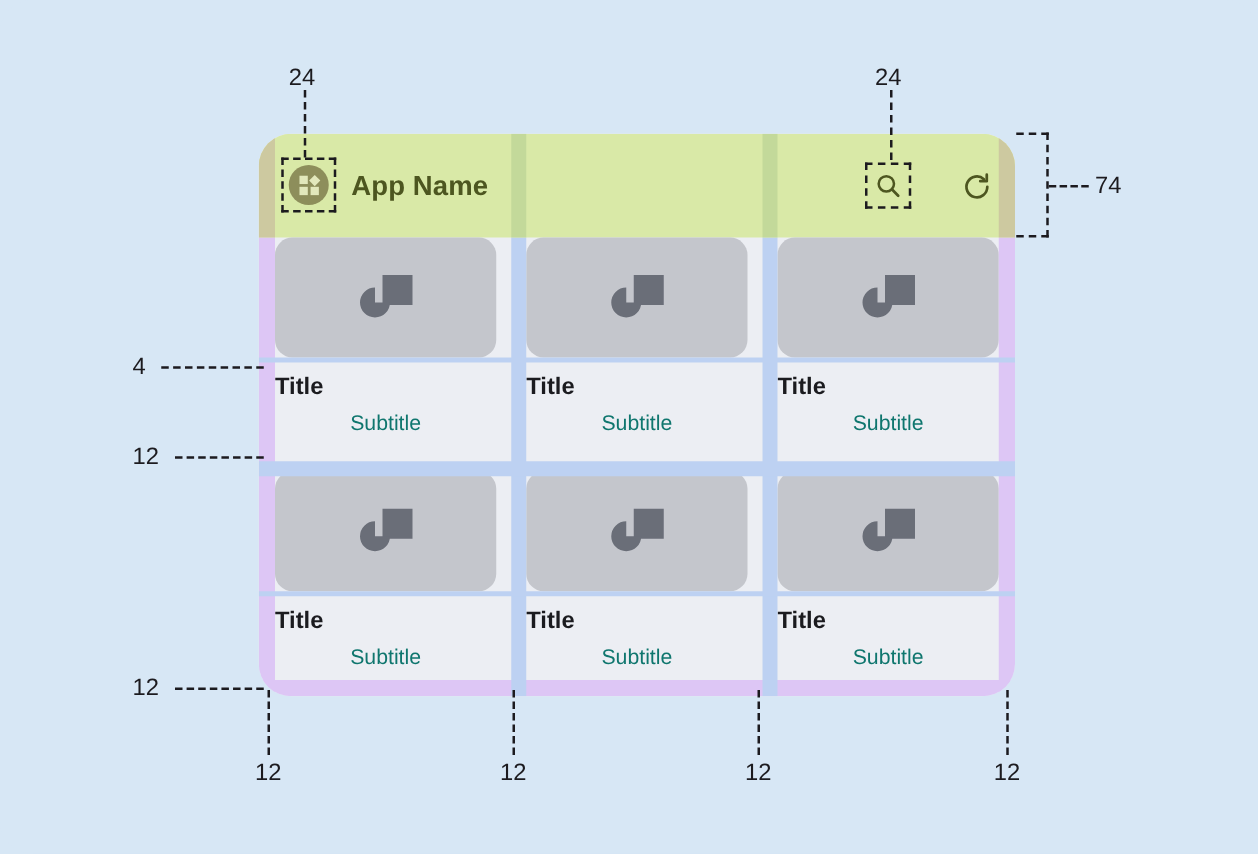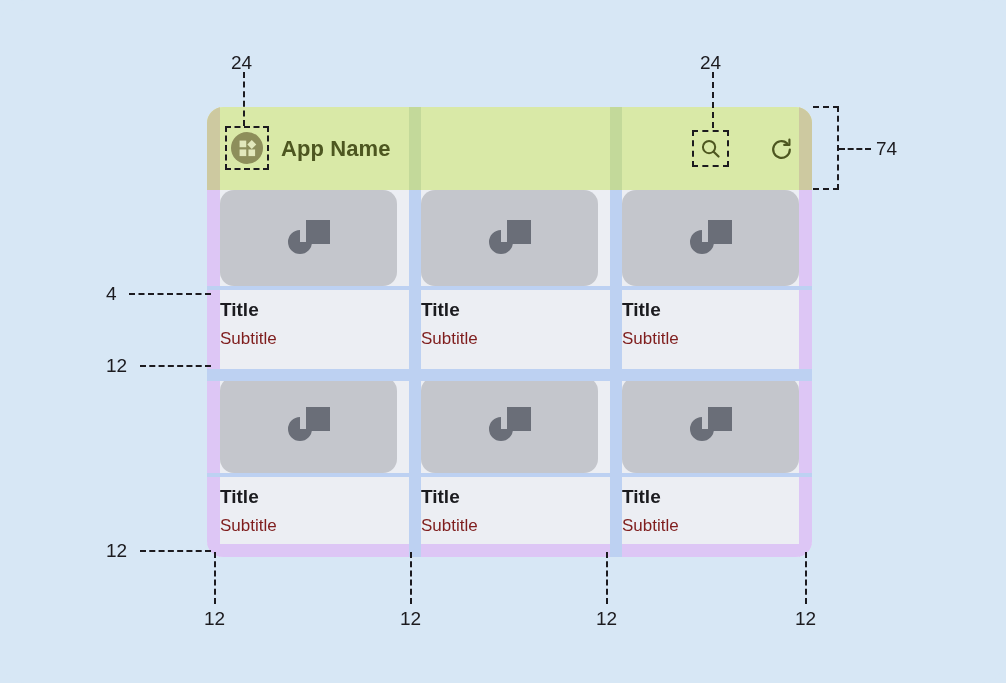--- a/index.html
+++ b/index.html
@@ -27,21 +27,21 @@
   }
 
   
   #device-frame {
     position: absolute;
     left: 207px;
     top: 107px;
     width: 605px;
     height: 450px;
     background: #eceef3;
-    border-radius: 16px;
+    border-radius: 26px;
     overflow: hidden;
   }
 
   
   #app-bar {
     position: absolute;
     left: 0; top: 0;
     width: 605px;
     height: 83px;
     background: #eceef3;
@@ -163,23 +163,24 @@
   .card-title {
     font-size: 19px;
     font-weight: 700;
     color: #1b1b1f;
     line-height: 1.1;
   }
 
   .card-subtitle {
     font-size: 17px;
     font-weight: 400;
-    color: #7f1d1d;
+    color: #0f766e;
     line-height: 1.1;
     padding-top: 9px;
+    text-align: center;
   }
 
   
   .overlay { position: absolute; pointer-events: none; }
 
   .gutter-v {
     background: #bdd1f2;
     top: 83px;
     height: 367px;
     width: 12px;

